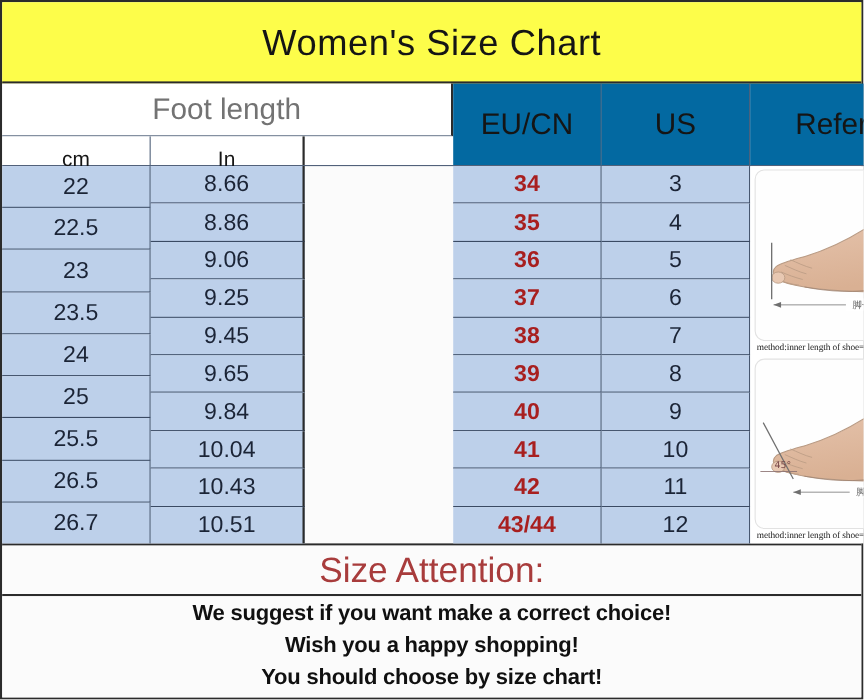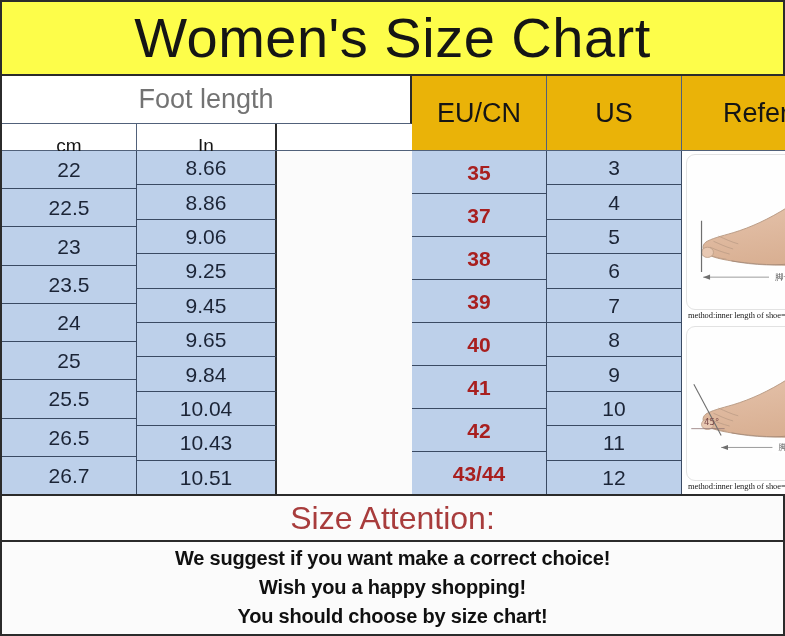--- a/index.html
+++ b/index.html
@@ -29,21 +29,21 @@
   .title-banner {
     height: 72px;
     background: #fdfd4a;
     border-bottom: 2px solid #2b2b2b;
     display: flex;
     align-items: center;
     justify-content: center;
     flex: 0 0 auto;
   }
   .title-text {
-    font-size: 56px;
+    font-size: 33px;
     font-weight: 400;
     color: #151515;
     letter-spacing: 0.5px;
     line-height: 1;
     font-family: "Liberation Sans", "DejaVu Sans", sans-serif;
   }
 
   
   .table-area {
     flex: 0 0 auto;
@@ -111,21 +111,21 @@
 
   .hdr-single {
     display: flex;
     align-items: center;
     justify-content: center;
     height: 75px;
     flex: 0 0 75px;
     box-sizing: border-box;
     border-bottom: 1.5px solid #51617a;
     border-right: 1.5px solid #51617a;
-    background: #eab308;
+    background: #0369a1;
   }
   .hdr-single .lbl {
     font-size: 27px;
     color: #151515;
     line-height: 1;
   }
 
   .col-eucn {
     width: 135px;
     flex: 0 0 135px;
@@ -305,21 +305,23 @@
           <div class="cell">10.51</div>
         </div>
       </div>
     </div>
 
     <div class="col-eucn">
       <div class="hdr-single">
         <span class="lbl">EU/CN</span>
       </div>
       <div class="rows-wrap">
+        <div class="cell">34</div>
         <div class="cell">35</div>
+        <div class="cell">36</div>
         <div class="cell">37</div>
         <div class="cell">38</div>
         <div class="cell">39</div>
         <div class="cell">40</div>
         <div class="cell">41</div>
         <div class="cell">42</div>
         <div class="cell">43/44</div>
       </div>
     </div>
 

